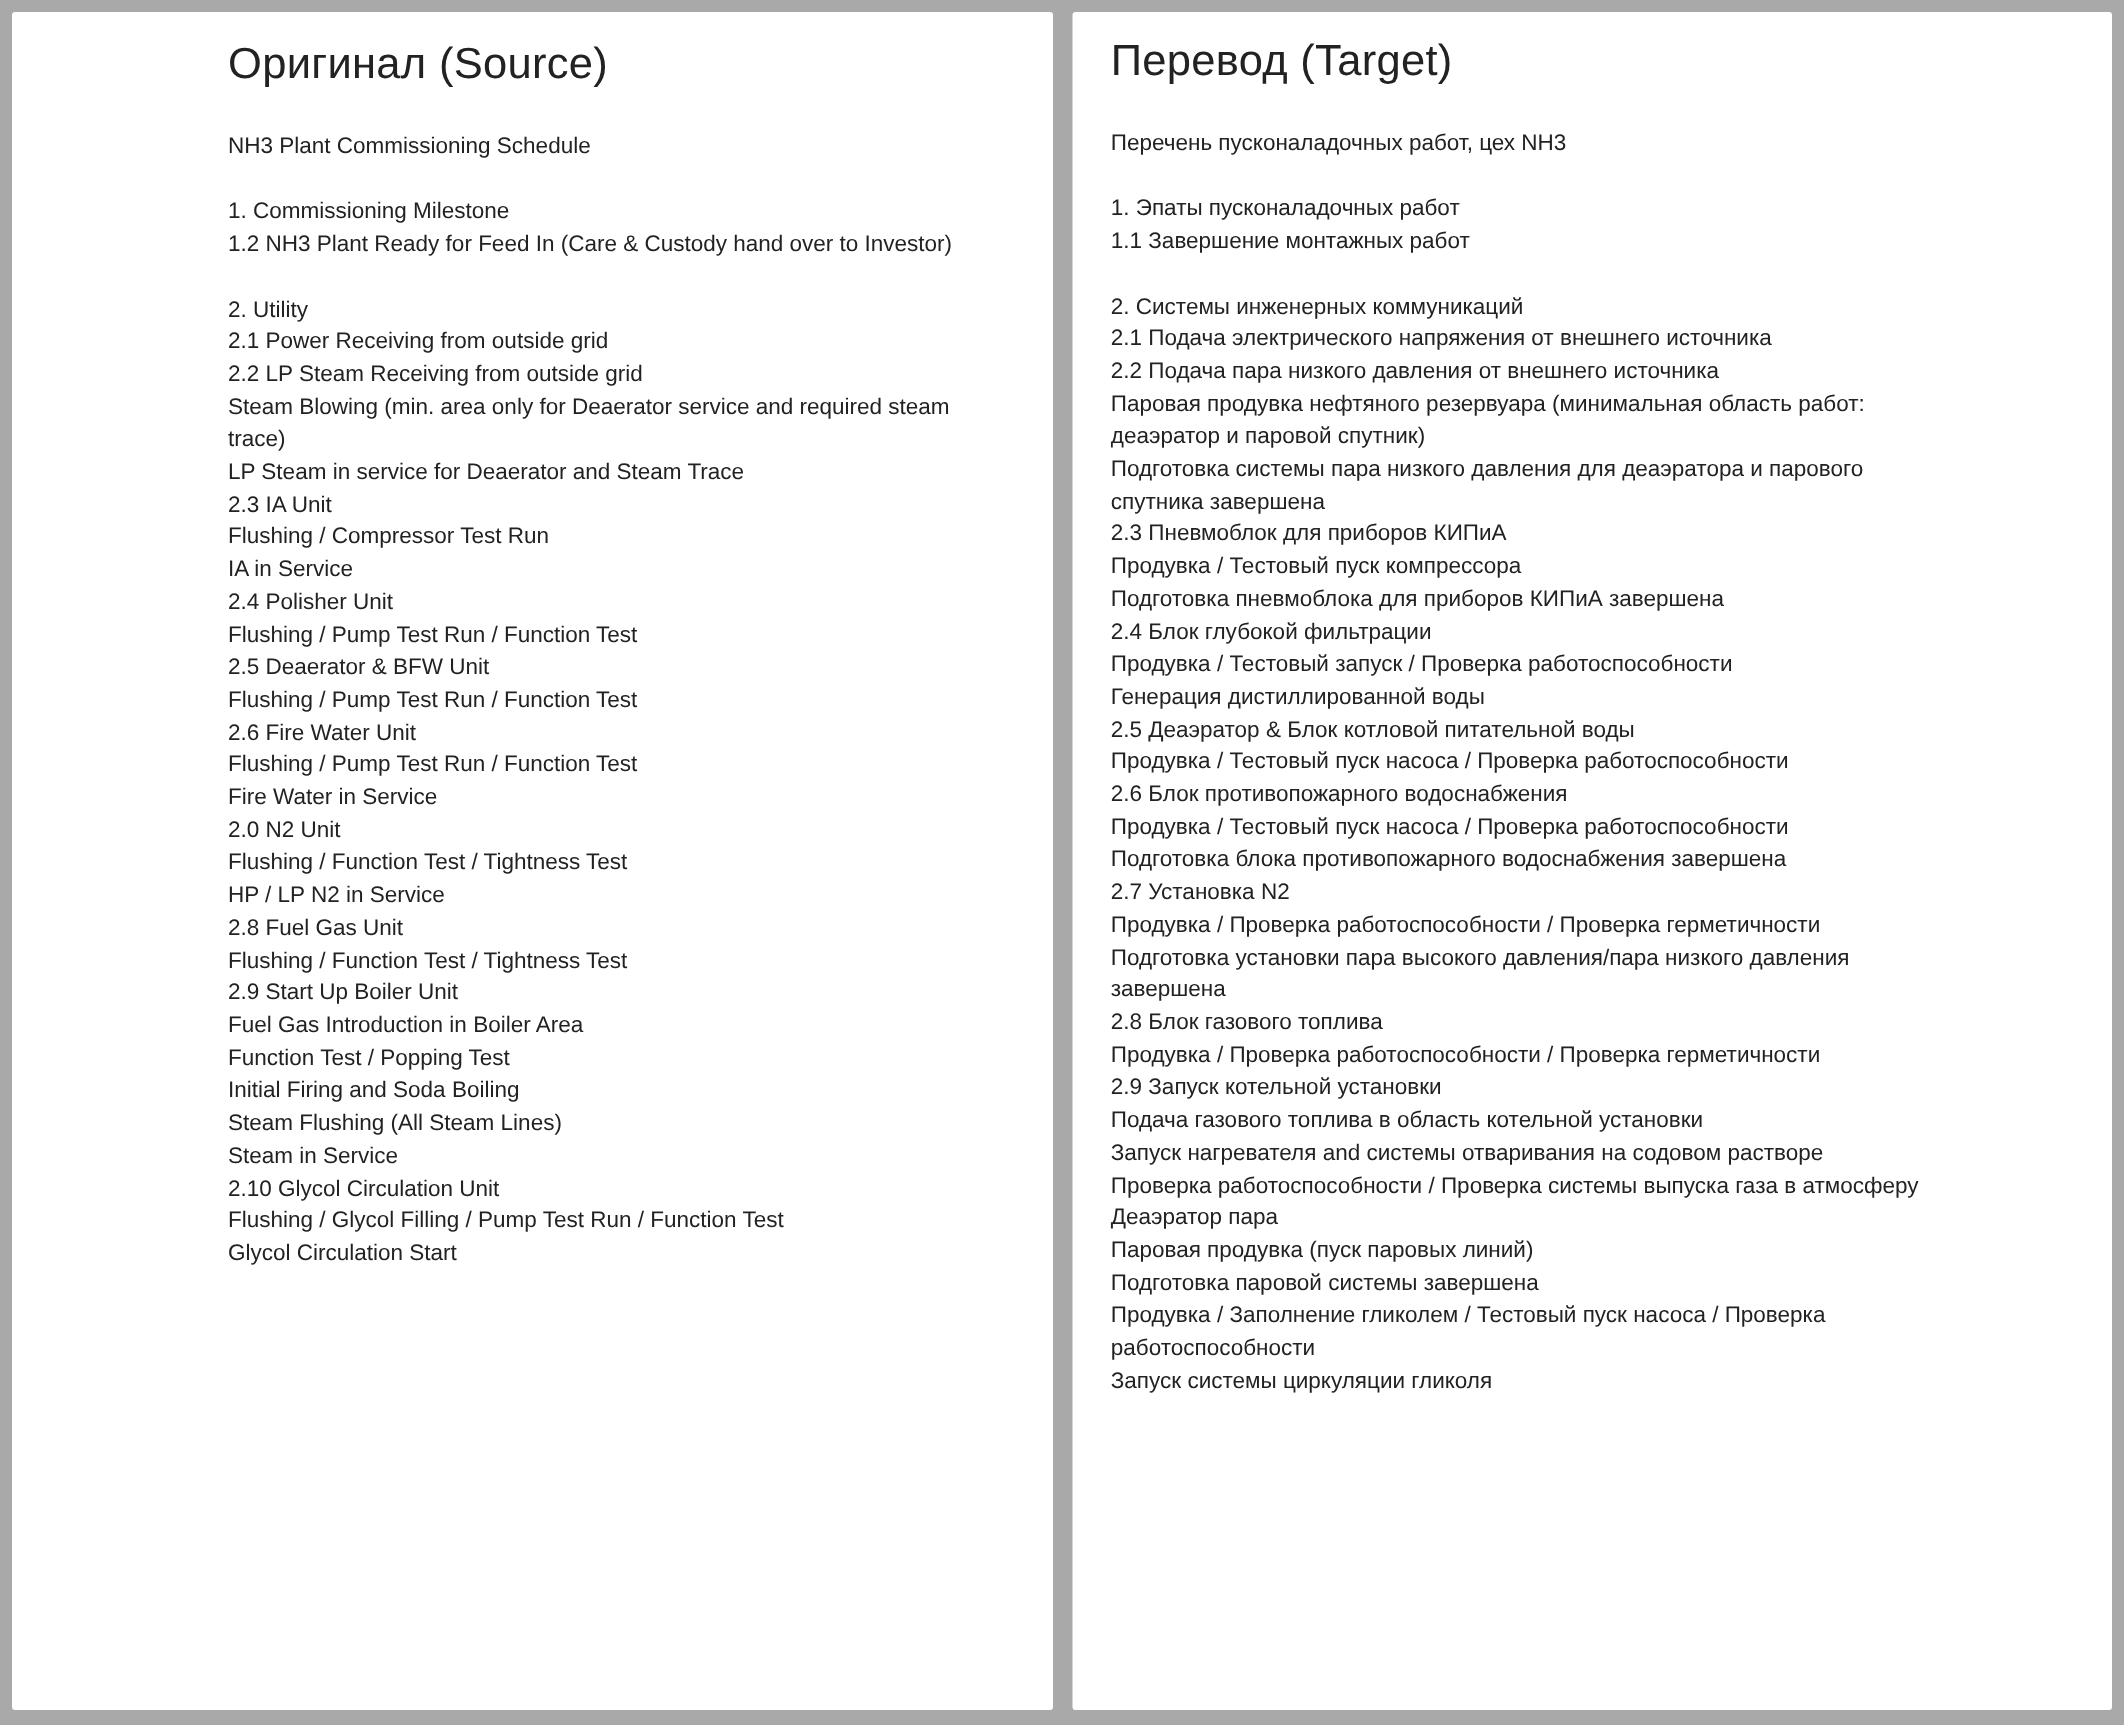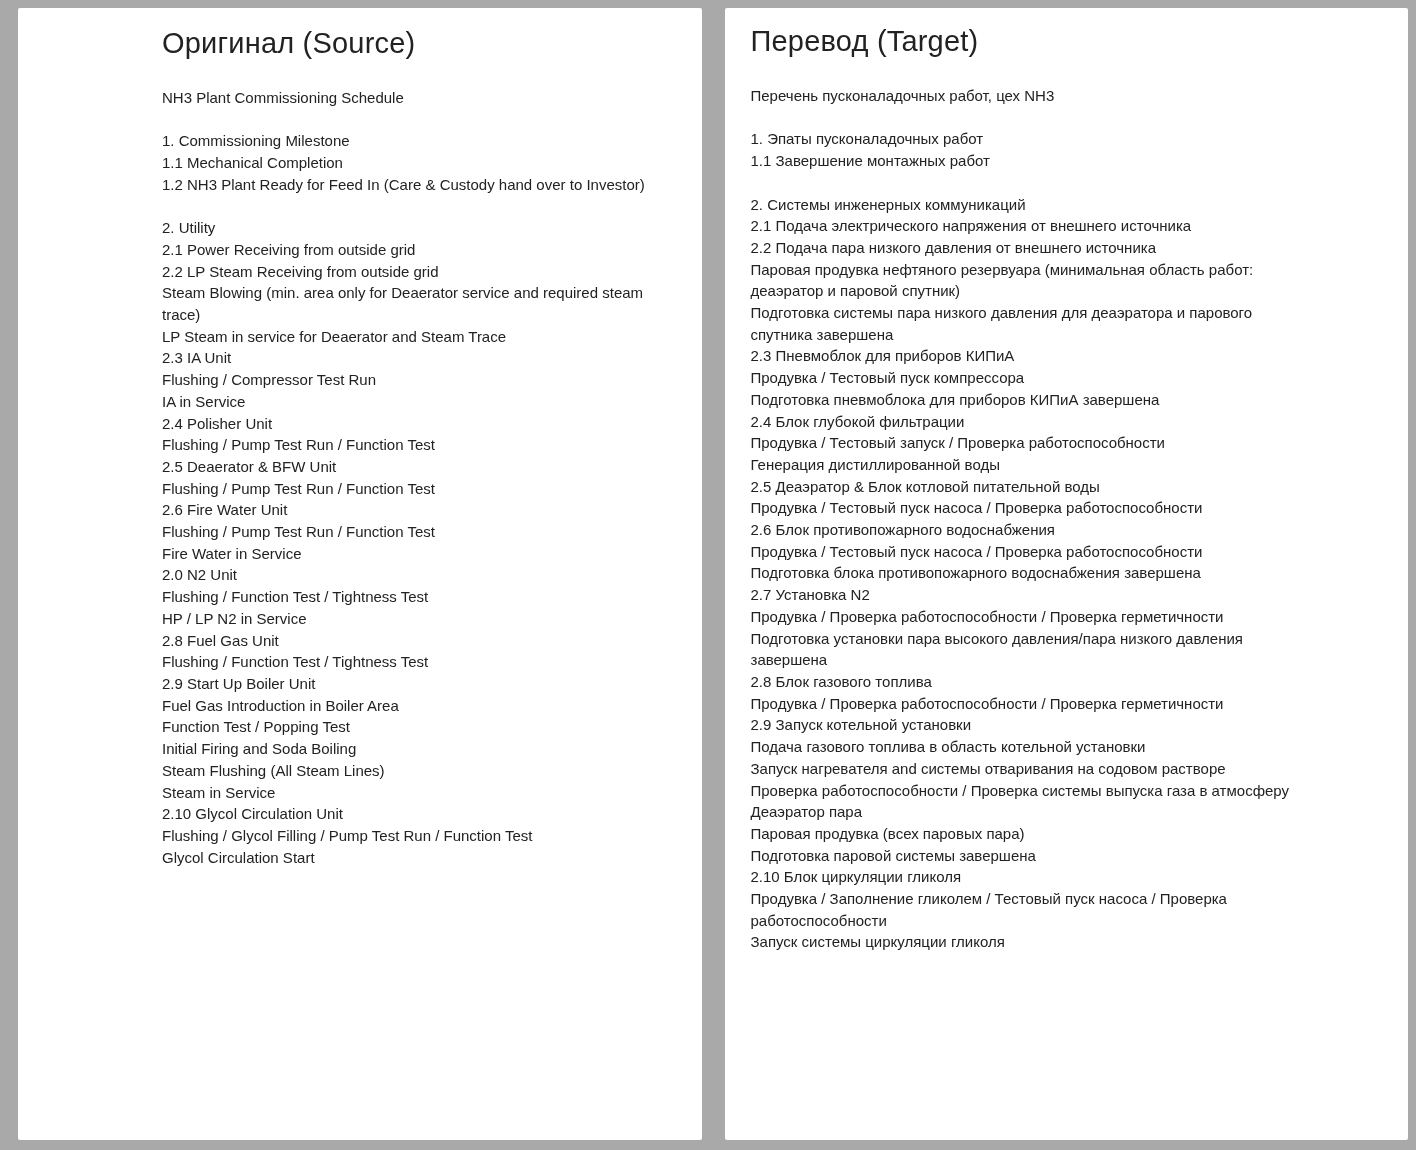--- a/index.html
+++ b/index.html
@@ -24,21 +24,20 @@
     display: flex;
     gap: 13px;
     background: var(--bg);
   }
   .panel {
     background: var(--panel);
     flex: 1 1 0;
     height: 100%;
     border-radius: 2px;
     overflow: hidden;
-    margin-left: 10px;
   }
   .panel-inner {
     height: 100%;
   }
   .panel.source .panel-inner {
     padding: 18px 40px 20px 144px;
   }
   .panel.target .panel-inner {
     padding: 16px 100px 20px 26px;
   }
@@ -67,21 +66,20 @@
 
 <div class="frame">
 
   <div class="panel source">
     <div class="panel-inner">
       <h1 class="panel-title">Оригинал (Source)</h1>
       <div class="paragraphs">
           <p class="line">NH3 Plant Commissioning Schedule</p>
           <p class="line">&nbsp;</p>
           <p class="line">1. Commissioning Milestone</p>
-          <p class="line">1.1 Mechanical Completion</p>
           <p class="line">1.2 NH3 Plant Ready for Feed In (Care &amp; Custody hand over to Investor)</p>
           <p class="line">&nbsp;</p>
           <p class="line">2. Utility</p>
           <p class="line">2.1 Power Receiving from outside grid</p>
           <p class="line">2.2 LP Steam Receiving from outside grid</p>
           <p class="line">Steam Blowing (min. area only for Deaerator service and required steam trace)</p>
           <p class="line">LP Steam in service for Deaerator and Steam Trace</p>
           <p class="line">2.3 IA Unit</p>
           <p class="line">Flushing / Compressor Test Run</p>
           <p class="line">IA in Service</p>
@@ -138,22 +136,21 @@
           <p class="line">2.7 Установка N2</p>
           <p class="line">Продувка / Проверка работоспособности / Проверка герметичности</p>
           <p class="line">Подготовка установки пара высокого давления/пара низкого давления завершена</p>
           <p class="line">2.8 Блок газового топлива</p>
           <p class="line">Продувка / Проверка работоспособности / Проверка герметичности</p>
           <p class="line">2.9 Запуск котельной установки</p>
           <p class="line">Подача газового топлива в область котельной установки</p>
           <p class="line">Запуск нагревателя and системы отваривания на содовом растворе</p>
           <p class="line">Проверка работоспособности / Проверка системы выпуска газа в атмосферу</p>
           <p class="line">Деаэратор пара</p>
-          <p class="line">Паровая продувка (всех паровых пара)</p>
+          <p class="line">Паровая продувка (пуск паровых линий)</p>
           <p class="line">Подготовка паровой системы завершена</p>
-          <p class="line">2.10 Блок циркуляции гликоля</p>
           <p class="line">Продувка / Заполнение гликолем / Тестовый пуск насоса / Проверка работоспособности</p>
           <p class="line">Запуск системы циркуляции гликоля</p>
         </div>
     </div>
   </div>
 
 </div>
 
 </body></html>

